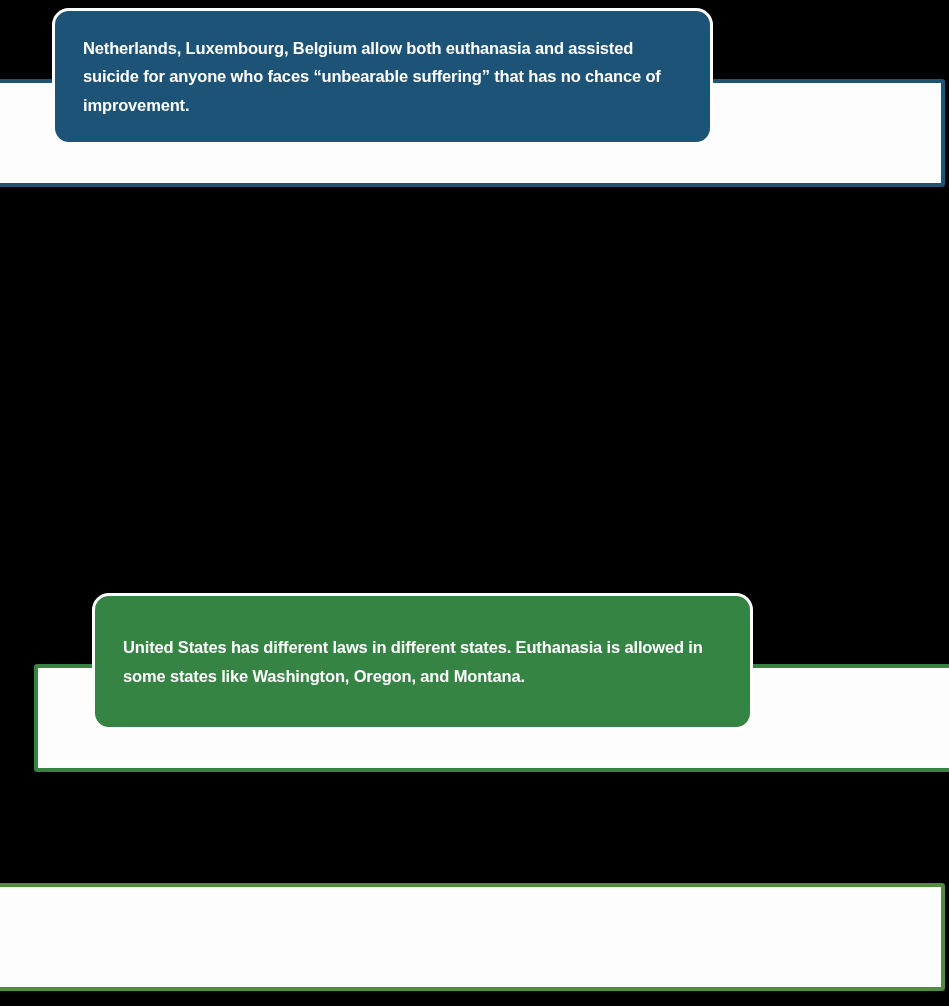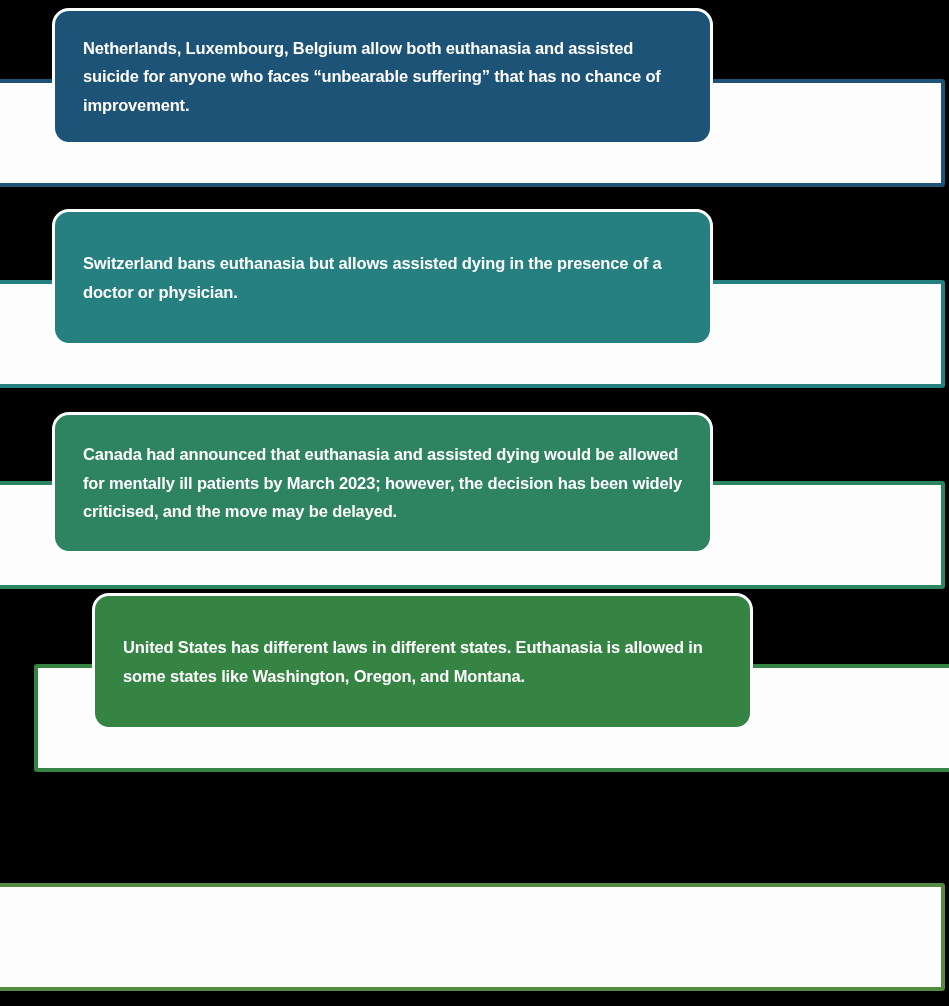--- a/index.html
+++ b/index.html
@@ -72,33 +72,21 @@
 
 <div id="canvas" style="background: rgb(0, 0, 0);">
 
   <div class="row" id="row-0">
     <div class="band" style="border-color: rgb(29, 83, 119);"></div>
     <div class="box" style="background-color: rgb(29, 83, 119);">
       <p class="box-text">Netherlands, Luxembourg, Belgium allow both euthanasia and assisted suicide for anyone who faces “unbearable suffering” that has no chance of improvement.</p>
     </div>
   </div>
 
-  <div class="row" id="row-1">
-    <div class="band" style="border-color: rgb(37, 128, 127);"></div>
-    <div class="box" style="background-color: rgb(37, 128, 127);">
-      <p class="box-text">Switzerland bans euthanasia but allows assisted dying in the presence of a doctor or physician.</p>
-    </div>
-  </div>
 
-  <div class="row" id="row-2">
-    <div class="band" style="border-color: rgb(46, 131, 97);"></div>
-    <div class="box" style="background-color: rgb(46, 131, 97);">
-      <p class="box-text">Canada had announced that euthanasia and assisted dying would be allowed for mentally ill patients by March 2023; however, the decision has been widely criticised, and the move may be delayed.</p>
-    </div>
-  </div>
 
   <div class="row" id="row-3">
     <div class="band" style="border-color: rgb(54, 132, 68);"></div>
     <div class="box" style="background-color: rgb(54, 132, 68);">
       <p class="box-text">United States has different laws in different states. Euthanasia is allowed in some states like Washington, Oregon, and Montana.</p>
     </div>
   </div>
 
   <div class="row" id="row-4">
     <div class="band" style="border-color: rgb(82, 139, 65);"></div>

